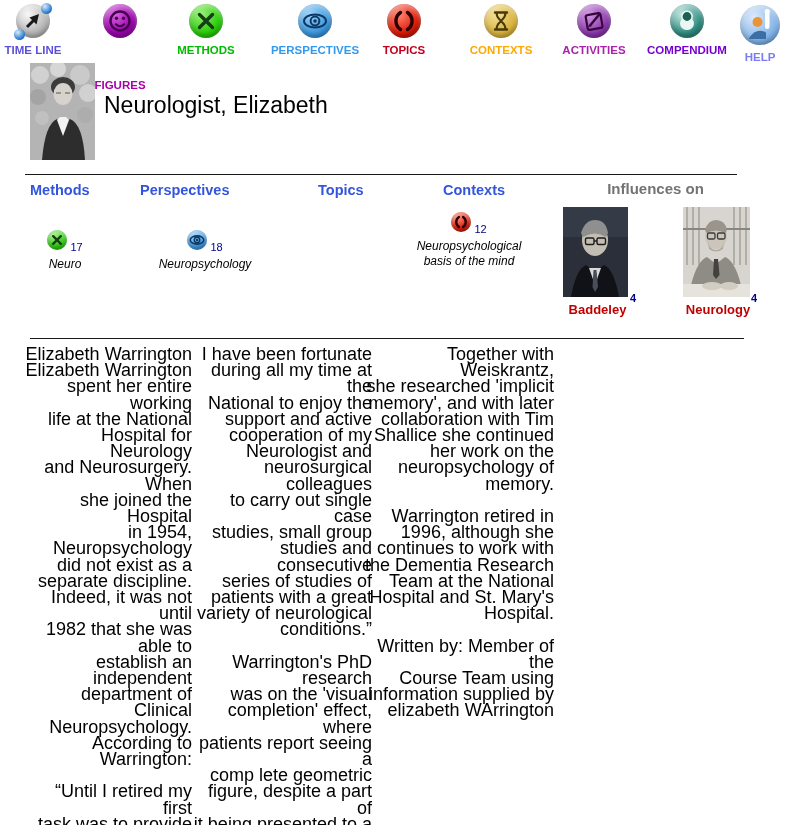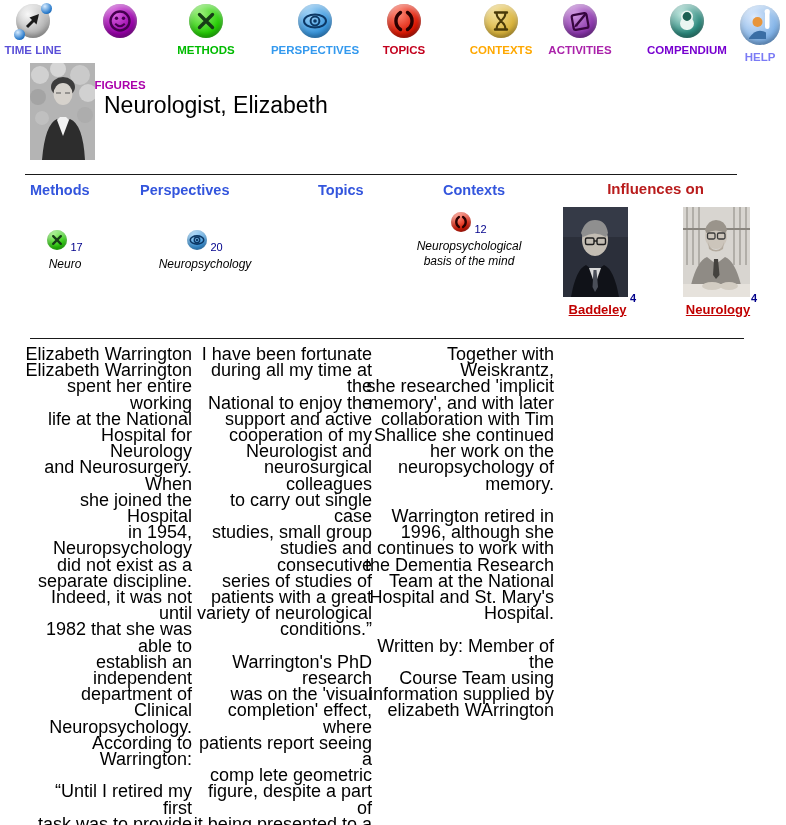--- a/index.html
+++ b/index.html
@@ -41,23 +41,23 @@
   .rule { position:absolute; height:1px; background:#1a1a1a; }
 
   
   .band-header { position:absolute; top:182px; font-size:14.5px; font-weight:bold; color:#3355dd; }
   .rel-item { position:absolute; text-align:center; cursor:pointer; }
   .rel-row { display:inline-flex; align-items:flex-end; }
   .rel-count { font-size:11px; color:#00008b; margin-left:3px; position:relative; bottom:-3px; }
   .rel-label { font-size:12px; margin-top:3px; line-height:15px; white-space:pre-line;font-style:italic; }
 
   .influences-title { position:absolute; top:180px; left:563px; width:185px; text-align:center;
-                      font-size:15px; font-weight:bold; color:#b91c1c; }
+                      font-size:15px; font-weight:bold; color:#737373; }
   .person-count { position:absolute; font-size:11px; font-weight:bold; color:#00008b; }
-  .person-name { position:absolute; text-align:center; font-size:13px; font-weight:bold; color:#c00000; cursor:pointer;text-decoration:underline; }
+  .person-name { position:absolute; text-align:center; font-size:13px; font-weight:bold; color:#c00000; cursor:pointer; }
 
   
   .article-col {
     position:absolute; top:346px; font-size:18px; line-height:16.2px;
     text-align:right; white-space:pre-line;
   }
 </style>
 </head>
 <body>
 
@@ -122,21 +122,21 @@
     <div class="nav-item" style="left:453px">
       <div class="orb orb-contexts">
         <svg width="34" height="34" viewBox="0 0 34 34">
           <path d="M11 8.5 h12 M11 25.5 h12" stroke="#4a3a08" stroke-width="2.4" stroke-linecap="round"></path>
           <path d="M12.5 8.5 C12.5 14.5 16 15 17 17 C16 19 12.5 19.5 12.5 25.5 M21.5 8.5 C21.5 14.5 18 15 17 17 C18 19 21.5 19.5 21.5 25.5" fill="none" stroke="#4a3a08" stroke-width="2"></path>
         </svg>
       </div>
       <div class="nav-label" style="color: rgb(255, 168, 0);">CONTEXTS</div>
     </div>
 
-    <div class="nav-item" style="left:532px">
+    <div class="nav-item" style="left:546px">
       <div class="orb orb-activities">
         <svg width="34" height="34" viewBox="0 0 34 34">
           <g transform="rotate(-10 17 17)">
             <rect x="9.5" y="10" width="15" height="15" rx="2" fill="none" stroke="#37063f" stroke-width="2.2"></rect>
           </g>
           <line x1="13.5" y1="21" x2="23" y2="9.5" stroke="#37063f" stroke-width="2.4"></line>
           <polygon points="11,23.5 15,22 12.8,19.8" fill="#37063f"></polygon>
         </svg>
       </div>
       <div class="nav-label" style="color: rgb(170, 34, 170);">ACTIVITIES</div>
@@ -205,21 +205,21 @@
 
   <div class="rel-item" style="left:145px;top:230px;width:120px">
     <span class="rel-row">
       <span class="orb orb-perspectives orb-sm">
         <svg width="20" height="20" viewBox="0 0 34 34">
           <ellipse cx="17" cy="17" rx="11.5" ry="7" fill="none" stroke="#0c3764" stroke-width="2.6"></ellipse>
           <circle cx="17" cy="17" r="4.6" fill="none" stroke="#0c3764" stroke-width="2.6"></circle>
           <circle cx="17" cy="17" r="2" fill="#0c3764"></circle>
         </svg>
       </span>
-      <span class="rel-count">20</span>
+      <span class="rel-count">18</span>
     </span>
     <div class="rel-label">Neuropsychology</div>
   </div>
 
   <div class="rel-item" style="left:406px;top:212px;width:126px">
     <span class="rel-row">
       <span class="orb orb-topics orb-sm">
         <svg width="20" height="20" viewBox="0 0 34 34">
           <path d="M13.5 8.5 A10.2 10.2 0 0 0 13.5 25.5" fill="none" stroke="#2a0000" stroke-width="4" stroke-linecap="round"></path>
           <path d="M20.5 8.5 A10.2 10.2 0 0 1 20.5 25.5" fill="none" stroke="#2a0000" stroke-width="4" stroke-linecap="round"></path>

